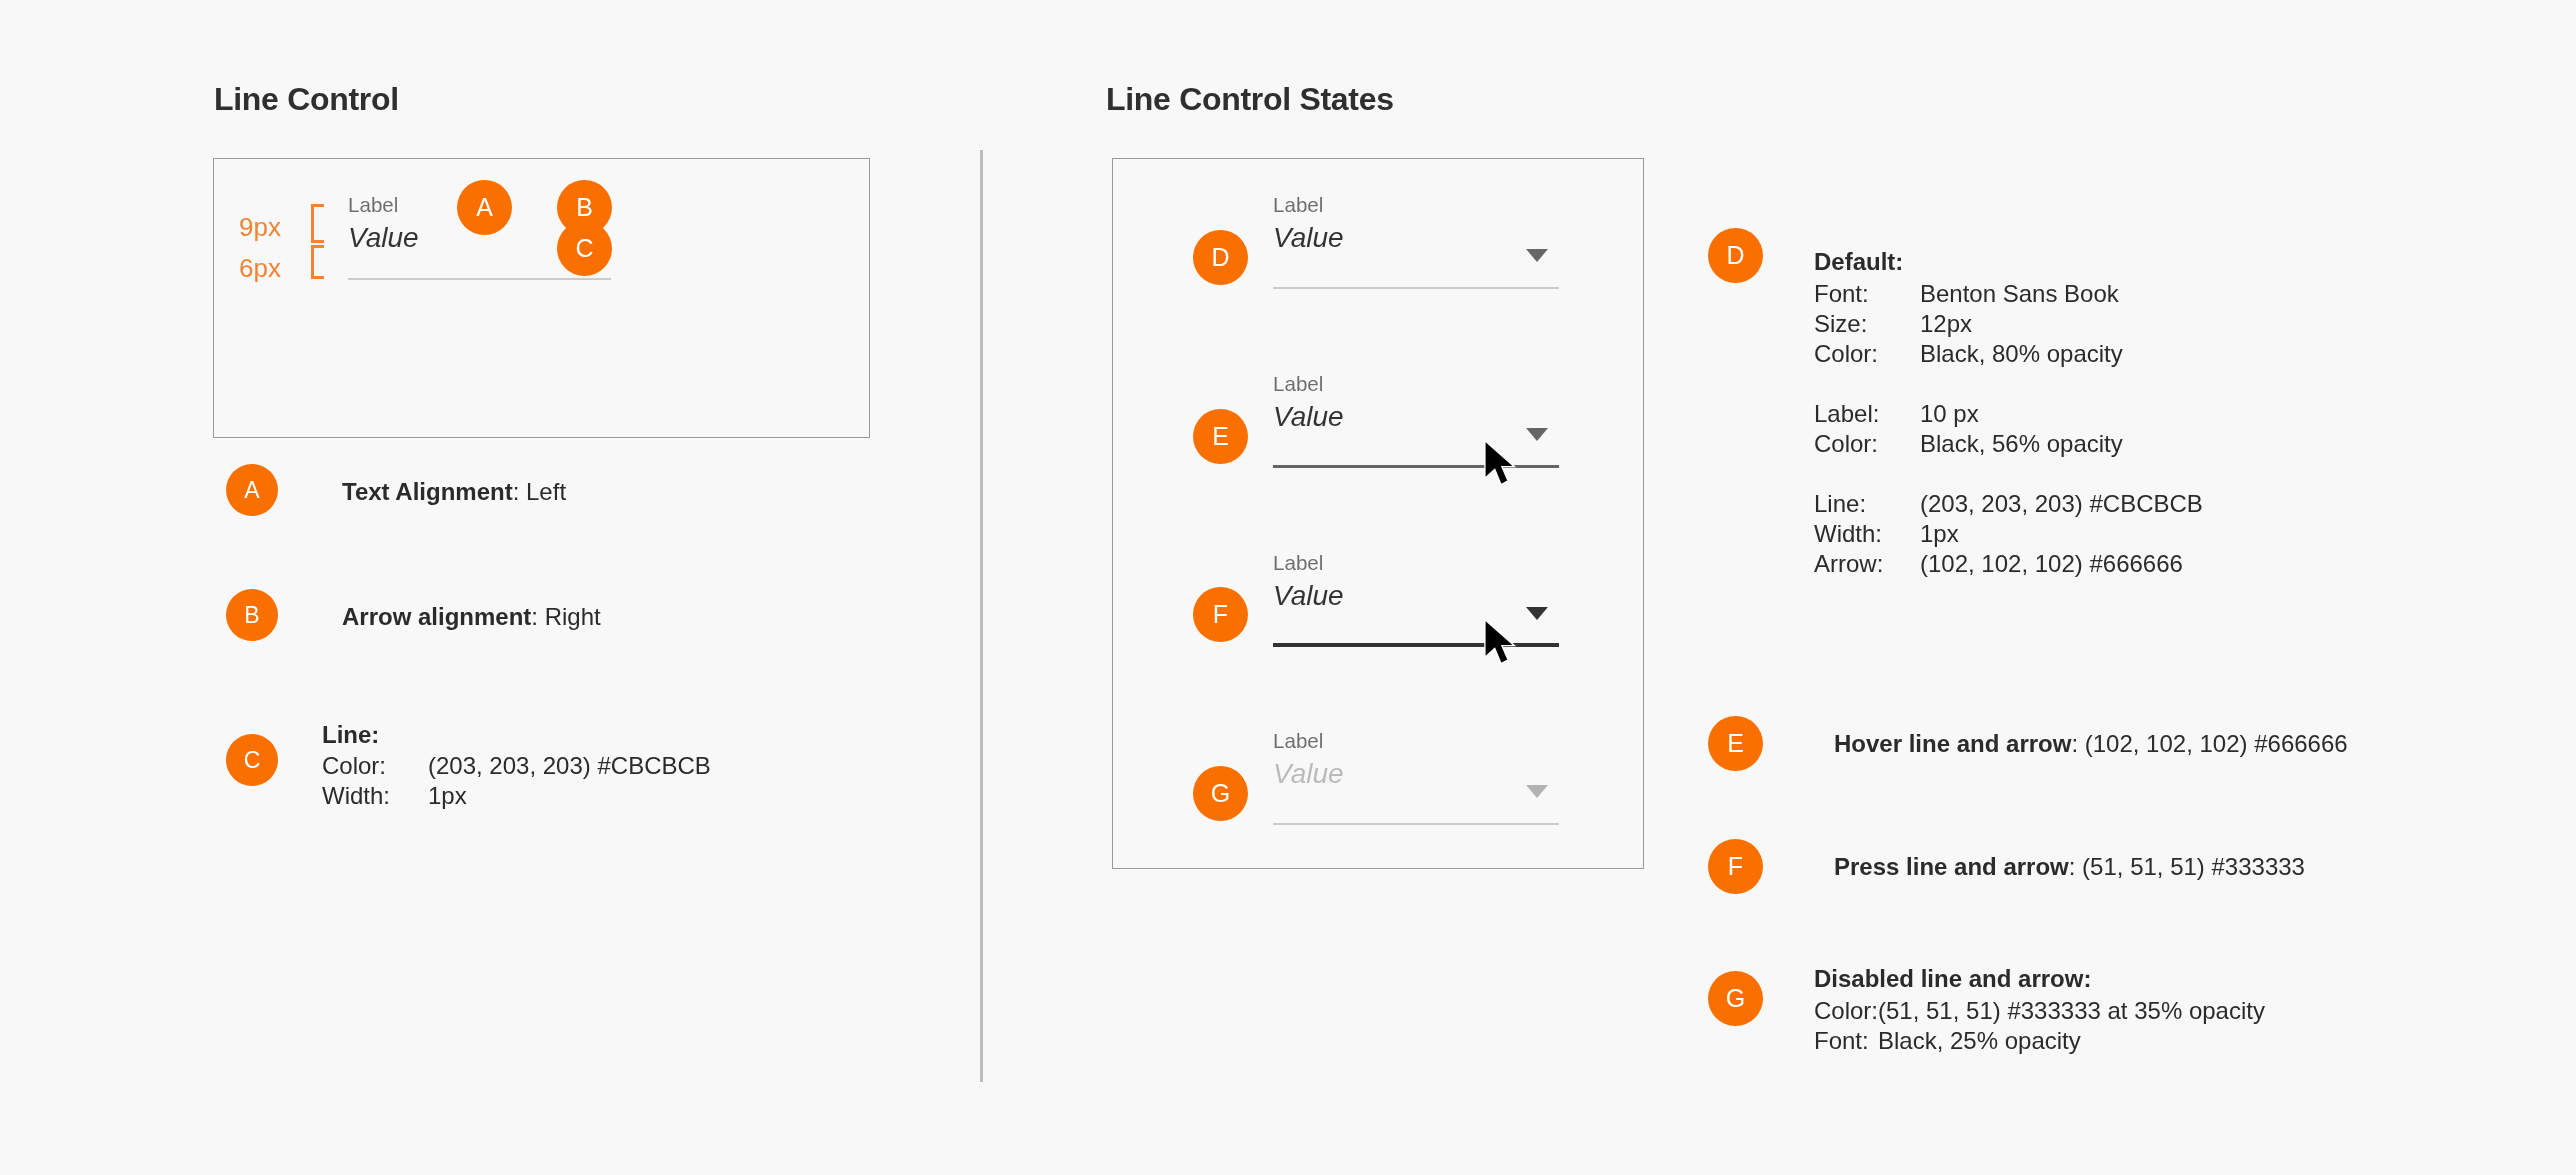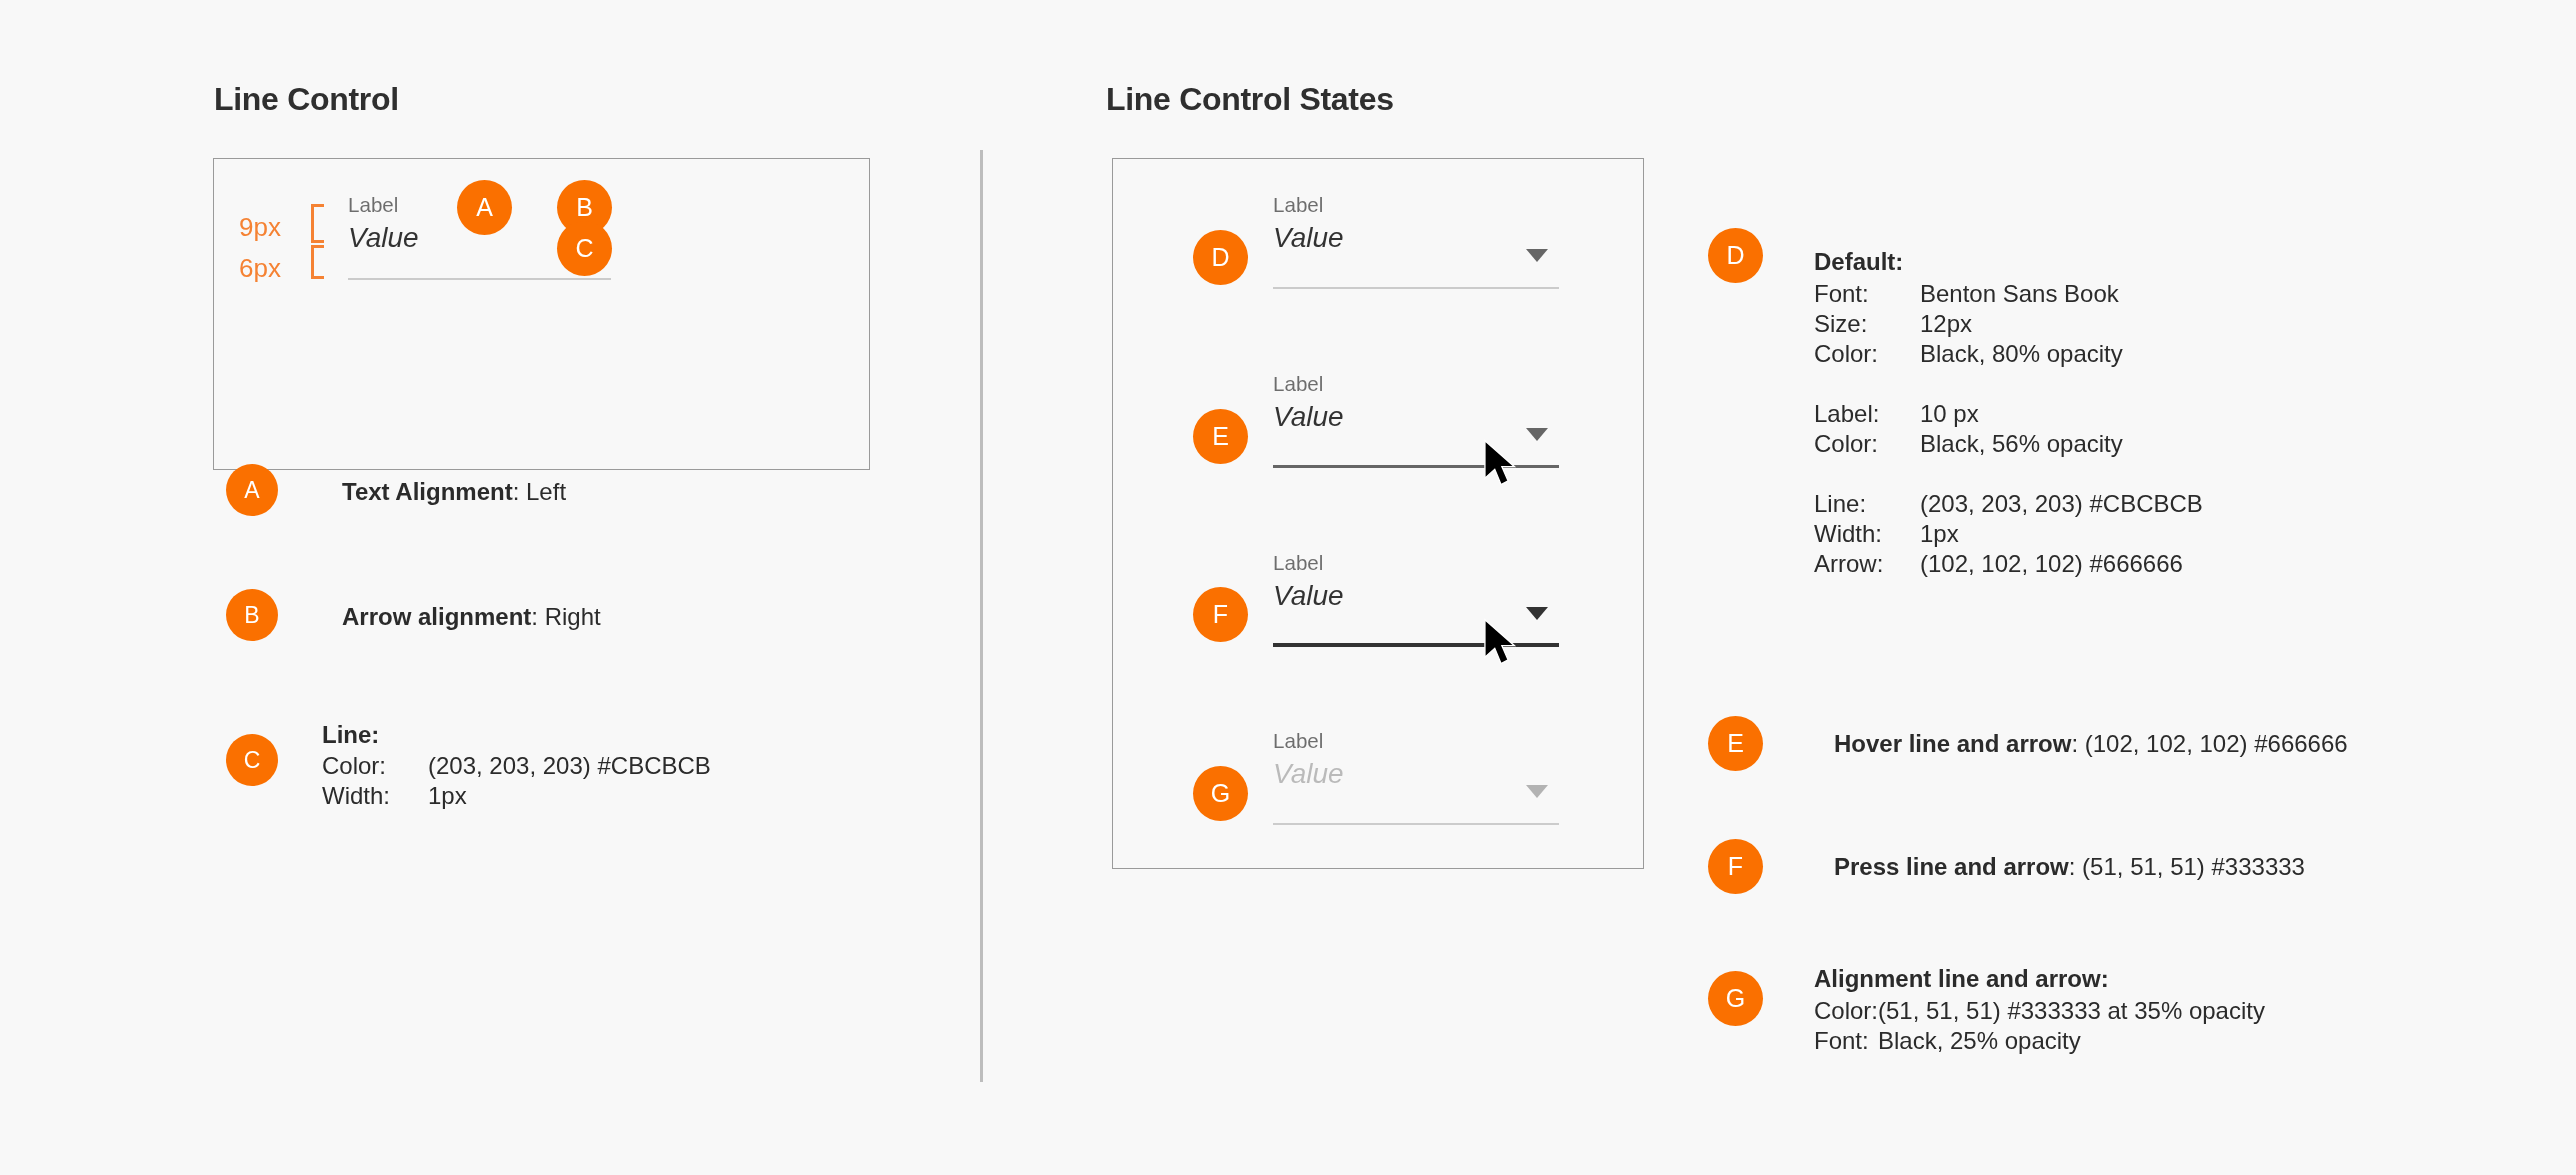--- a/index.html
+++ b/index.html
@@ -38,21 +38,21 @@
     background: #bdbdbd;
   }
 
   
   .panel {
     position: absolute;
     border: 1.8px solid #9a9a9a;
     background: #f8f8f8;
     box-sizing: border-box;
   }
-  #panel-left  { left: 213px;  top: 158px; width: 657px;  height: 312px; }
+  #panel-left  { left: 213px;  top: 158px; width: 657px;  height: 280px; }
   #panel-right { left: 1112px; top: 158px; width: 532px;  height: 711px; }
 
   
   .badge {
     position: absolute;
     border-radius: 50%;
     background: #fa7000;
     color: #ffffff;
     display: flex;
     align-items: center;
@@ -310,21 +310,21 @@
   <div class="badge md" style="left:0; top:0;">F</div>
   <div class="legend-text" style="left:106px; top:14.3px;">
     <b>Press line and arrow</b><span>: </span><span>(51, 51, 51) #333333</span>
   </div>
 </div>
 
 <div class="legend-row" style="left:1708px; top:964px;">
   <div class="badge md" style="left:0; top:7.2px;">G</div>
   <div class="spec" style="left:106px; top:0px;">
     <div class="hd">
-      <b>Alignment line and arrow</b><span>:</span>
+      <b>Disabled line and arrow</b><span>:</span>
     </div>
     <div class="row">
       <span class="k" style="width:64px;">Color:</span>
       <span class="v">(51, 51, 51) #333333 at 35% opacity</span>
     </div>
     <div class="row">
       <span class="k" style="width:64px;">Font:</span>
       <span class="v">Black, 25% opacity</span>
     </div>
   </div>

